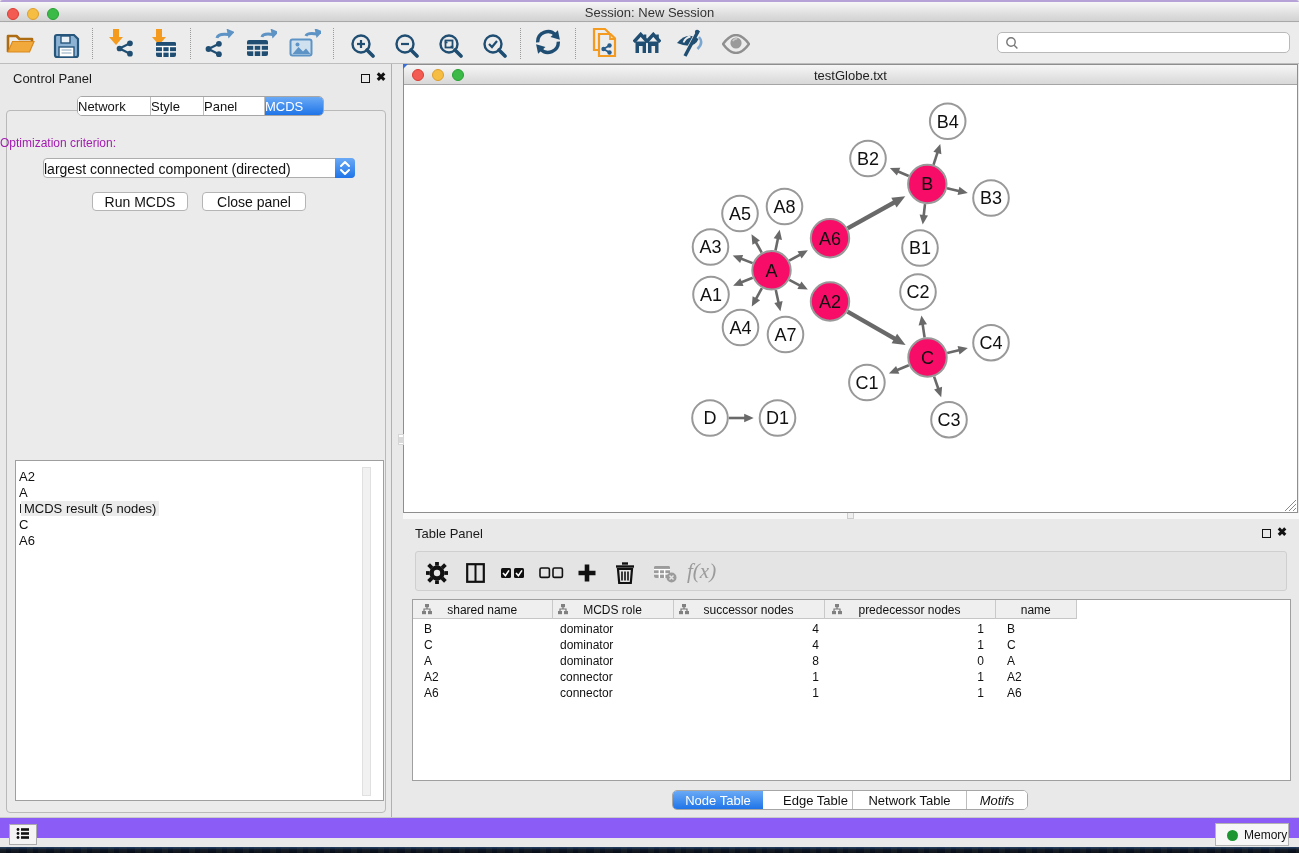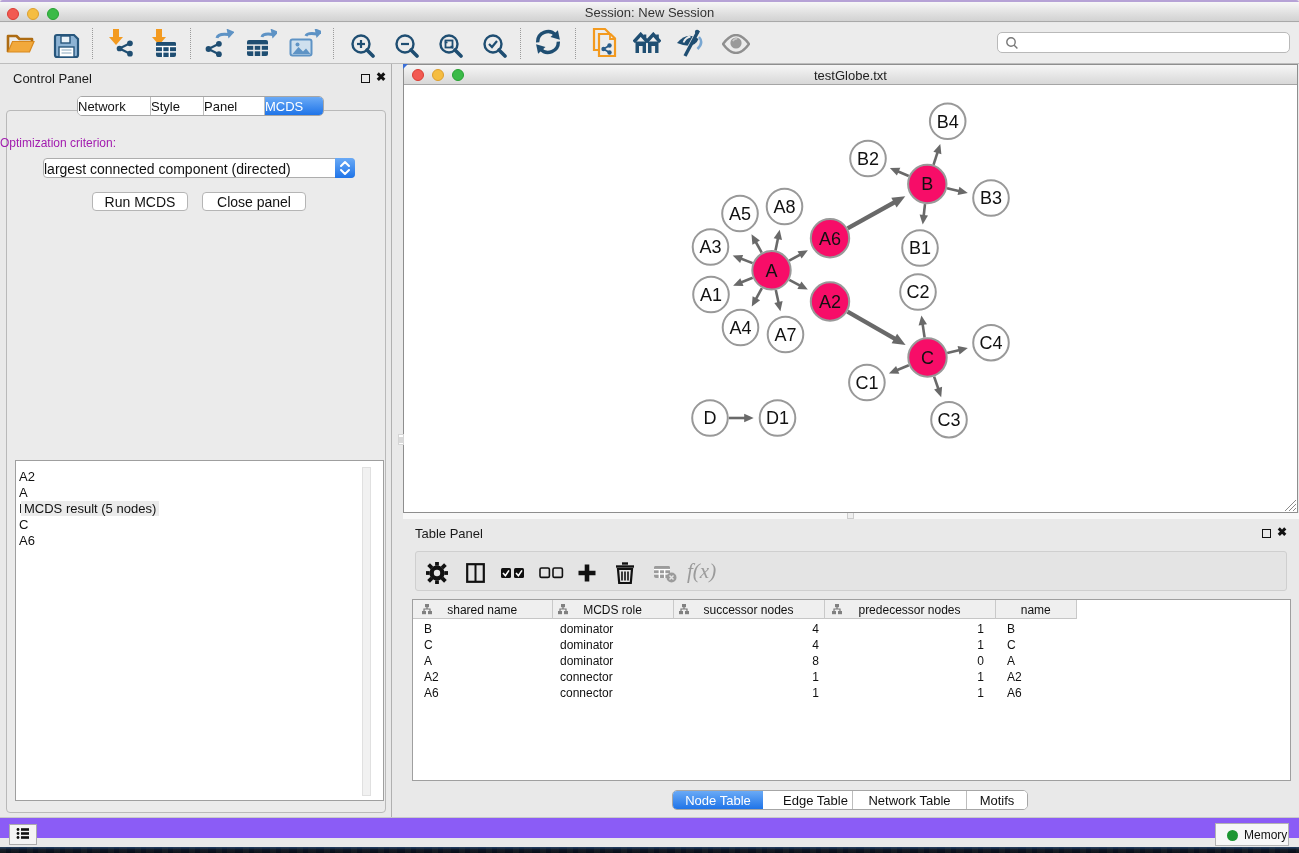--- a/index.html
+++ b/index.html
@@ -473,21 +473,21 @@
         <span style="left:147px">connector</span>
         <span style="left:306px;width:100px;text-align:right">1</span>
         <span style="left:471px;width:100px;text-align:right">1</span>
         <span style="left:594px">A6</span>
       </div>
   </div>
   <div id="ttabs">
     <div class="seg on" style="width:90px;">Node Table</div>
     <div class="seg" style="width:90px;padding-left:16px;">Edge Table</div>
     <div class="seg" style="width:114px;">Network Table</div>
-    <div class="seg" style="width:60px;">Motifs</div>
+    <div class="seg" style="width:60px;font-style:italic;">Motifs</div>
   </div>
 </div>
 
 <div class="abs" id="statusbar">
   <div id="listbtn"><svg width="26" height="17" viewBox="0 0 26 17">
         <g fill="#111">
           <circle cx="8" cy="4.5" r="1.4"></circle>
           <rect x="11" y="3.2" width="8" height="2.6"></rect>
           <circle cx="8" cy="8.5" r="1.4"></circle>
           <rect x="11" y="7.2" width="8" height="2.6"></rect>

